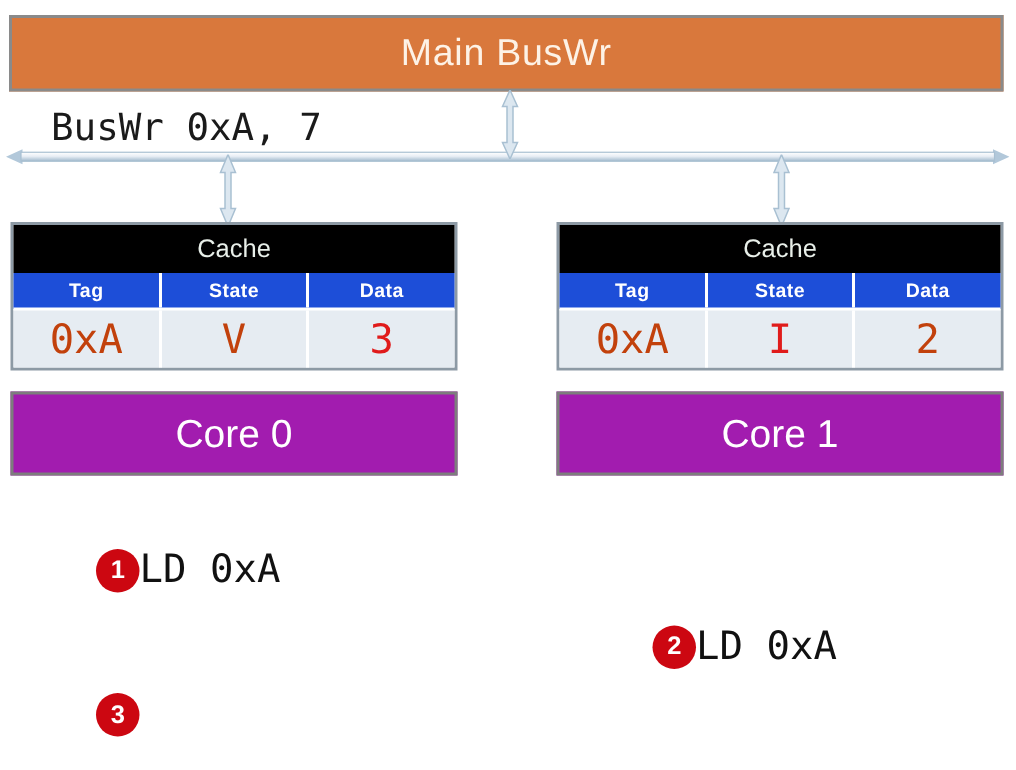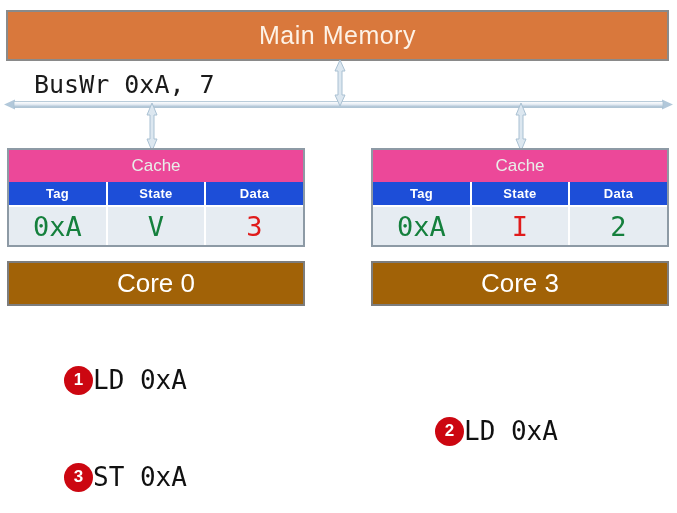--- a/index.html
+++ b/index.html
@@ -63,21 +63,21 @@
   .cache-block {
     position: absolute;
     box-sizing: border-box;
     border: 2px solid #8d9aa5;
     background: #ffffff;
   }
   #cache-0 { left: 7px;   top: 148px; width: 298px; }
   #cache-1 { left: 371px; top: 148px; width: 298px; }
 
   .cache-title {
-    background: #ec4899;
+    background: #000000;
     color: #e8efe9;
     font-size: 17px;
     height: 32px;
     display: flex;
     align-items: center;
     justify-content: center;
   }
   .cache-table {
     width: 100%;
     border-collapse: collapse;
@@ -93,32 +93,32 @@
     border-bottom: 2px solid #ffffff;
     letter-spacing: 0.3px;
   }
   .cache-table th:first-child { border-left: none; }
   .cache-table td {
     background: #e6ecf2;
     height: 36px;
     text-align: center;
     font-family: "DejaVu Sans Mono", "Liberation Mono", monospace;
     font-size: 27px;
-    color: #15803d;
+    color: #c2410c;
     border-left: 2px solid #ffffff;
   }
   .cache-table td:first-child { border-left: none; }
   td.hl-red { color: #e01b1b; }
 
   
   .core-block {
     position: absolute;
     box-sizing: border-box;
-    height: 45px;
-    background: #a16207;
+    height: 56px;
+    background: #a21caf;
     border: 2px solid #7d7d7d;
     color: #ffffff;
     font-size: 26px;
     display: flex;
     align-items: center;
     justify-content: center;
   }
   #core-0 { left: 7px;   top: 261px; width: 298px; }
   #core-1 { left: 371px; top: 261px; width: 298px; }
 
@@ -148,21 +148,21 @@
     white-space: pre;
   }
   #step-1 { left: 64px;  top: 365px; }
   #step-2 { left: 435px; top: 416px; }
   #step-3 { left: 64px;  top: 462px; }
 </style>
 </head>
 <body>
 
 <div id="main-memory">
-  <span>Main Memory</span>
+  <span>Main BusWr</span>
 </div>
 
 <div id="buswr-label">BusWr 0xA, 7</div>
 
 <svg id="bus-line" viewBox="0 0 669 11" preserveAspectRatio="none">
   <defs>
     <linearGradient id="busgrad" x1="0" y1="0" x2="0" y2="1">
       <stop offset="0%" stop-color="#ffffff"></stop>
       <stop offset="45%" stop-color="#e8eef5"></stop>
       <stop offset="100%" stop-color="#9fb8cc"></stop>
@@ -223,29 +223,28 @@
       <tr>
         <td>0xA</td>
         <td class="hl-red">I</td>
         <td>2</td>
       </tr>
     </tbody>
   </table>
 </div>
 
 <div class="core-block" id="core-1">
-  <span>Core 3</span>
+  <span>Core 1</span>
 </div>
 
 <div class="step" id="step-1">
   <div class="step-badge">1</div>
   <div class="step-text">LD 0xA</div>
 </div>
 
 <div class="step" id="step-2">
   <div class="step-badge">2</div>
   <div class="step-text">LD 0xA</div>
 </div>
 
 <div class="step" id="step-3">
   <div class="step-badge">3</div>
-  <div class="step-text">ST 0xA</div>
 </div>
 
 </body></html>

